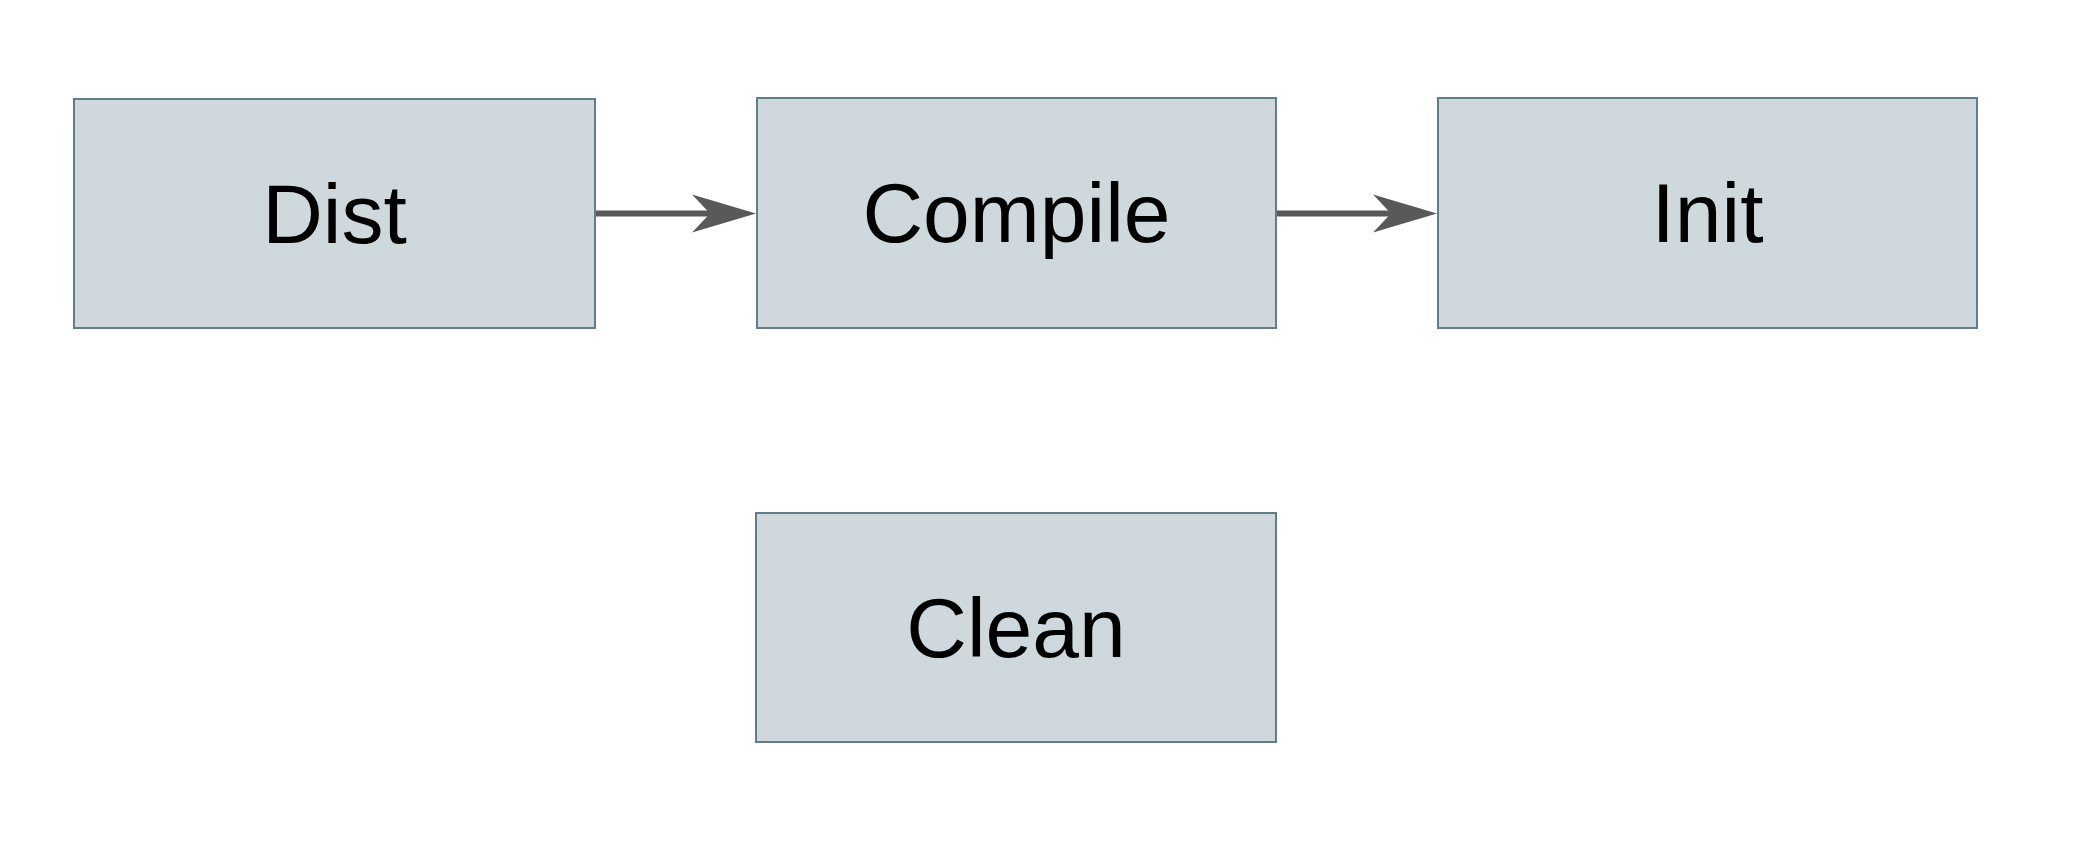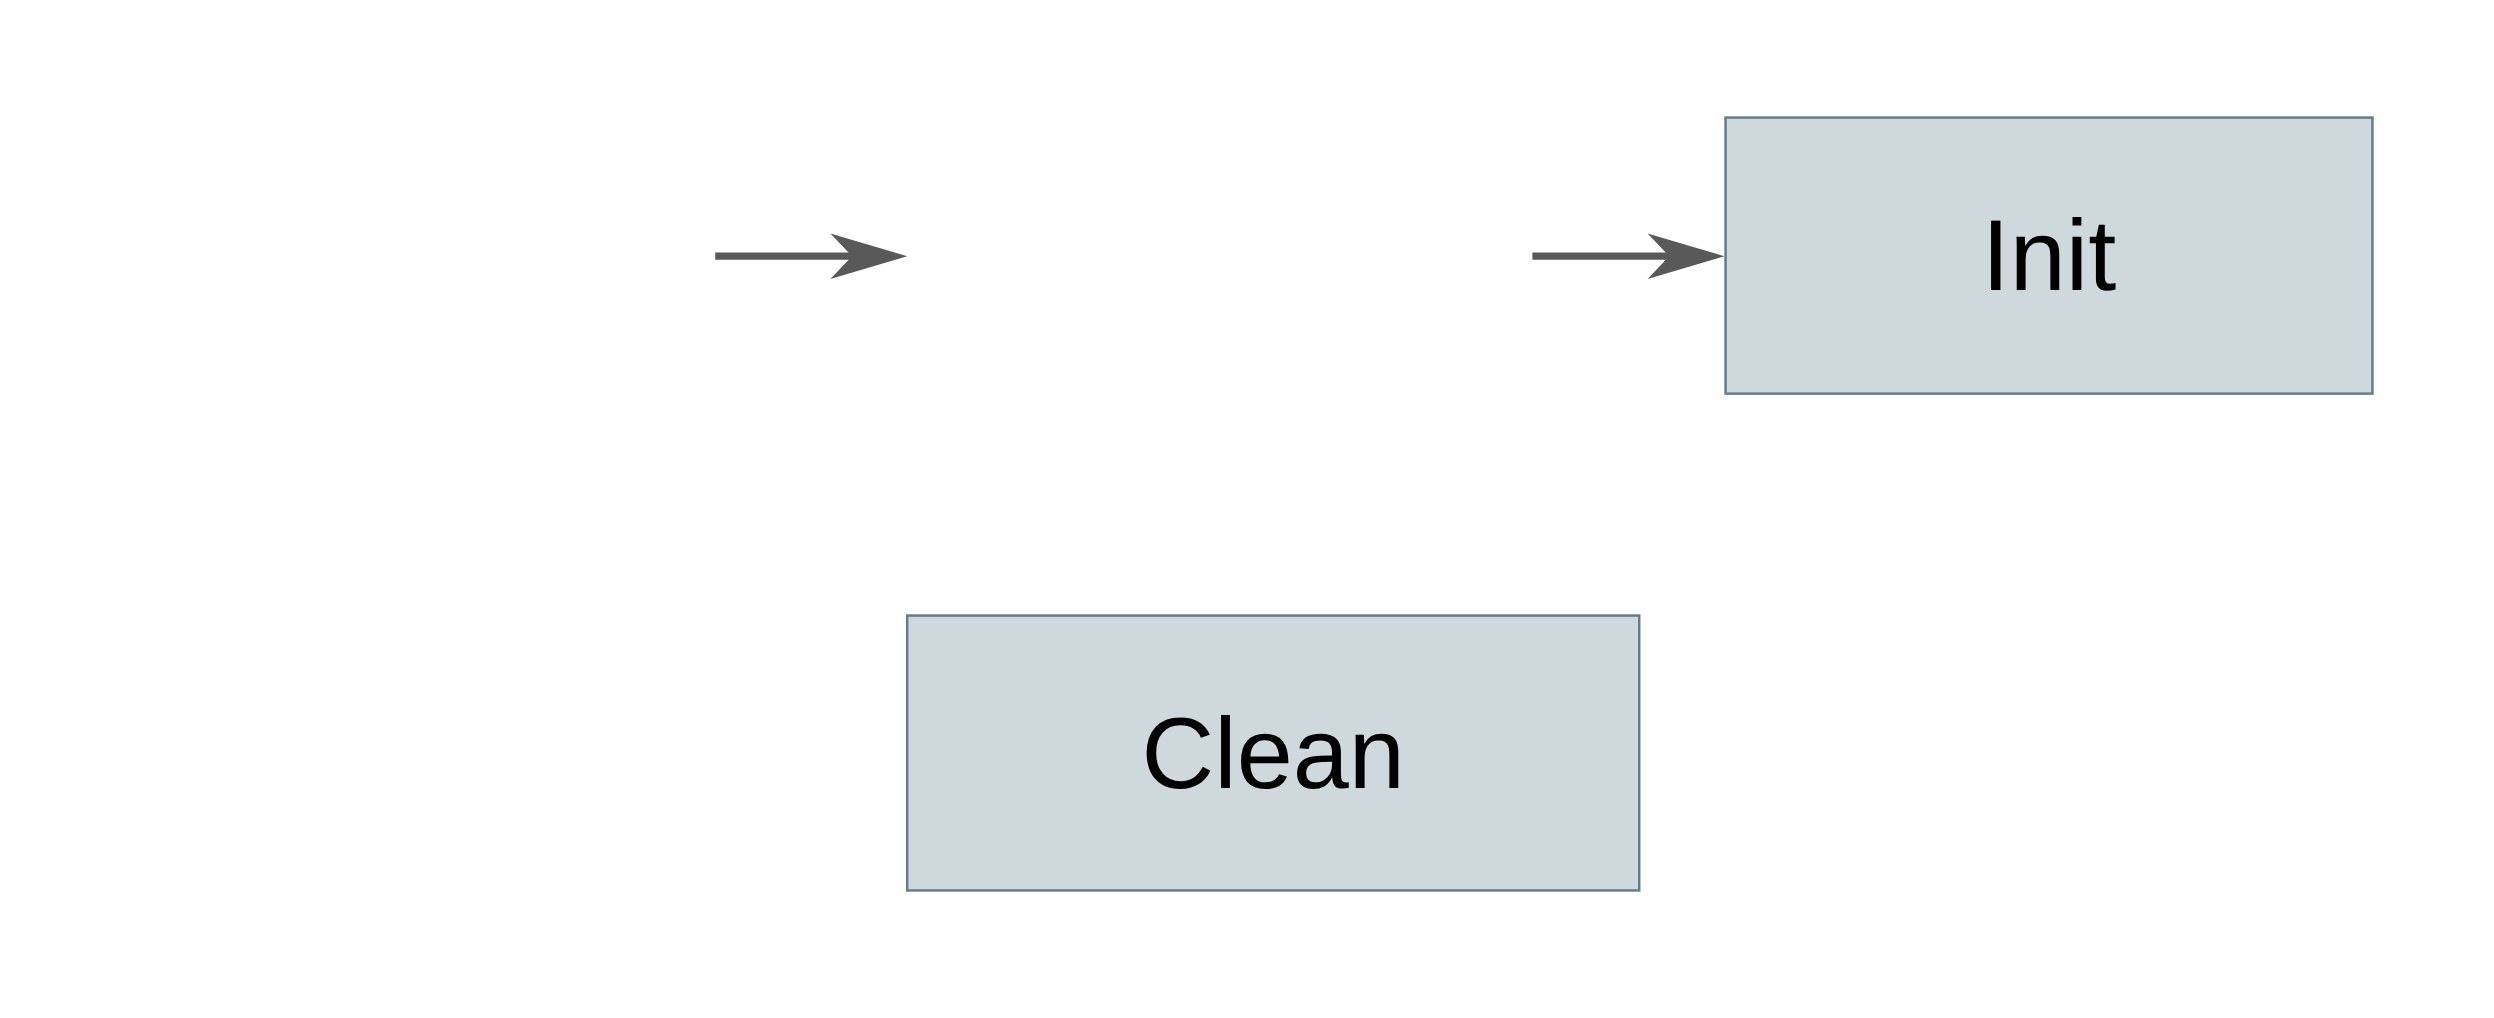--- a/index.html
+++ b/index.html
@@ -27,21 +27,21 @@
   .node .label {
     color: var(--label-color, #000000);
     font-size: 84px;
     line-height: 1;
     white-space: nowrap;
     user-select: none;
   }
   #node-dist    { left: 73px;   top: 98px;  width: 523px; height: 231px; }
   #node-compile { left: 756px;  top: 97px;  width: 521px; height: 232px; }
   #node-init    { left: 1437px; top: 97px;  width: 541px; height: 232px; }
-  #node-clean   { left: 755px;  top: 512px; width: 612px; height: 231px; }
+  #node-clean   { left: 755px;  top: 512px; width: 522px; height: 231px; }
 
   #edge-layer {
     position: absolute;
     left: 0; top: 0;
     width: 2078px;
     height: 848px;
     pointer-events: none;
   }
   .edge-line { stroke: var(--arrow-color, #595959); stroke-width: 6; }
   .edge-head { fill: var(--arrow-color, #595959); }
@@ -55,21 +55,27 @@
     <g>
       <line class="edge-line" x1="596" y1="213.5" x2="713" y2="213.5"></line>
       <polygon class="edge-head" points="756,213.5 692,194.5 710,213.5 692,232.5"></polygon>
     </g>
     <g>
       <line class="edge-line" x1="1277" y1="213.5" x2="1394" y2="213.5"></line>
       <polygon class="edge-head" points="1437,213.5 1373,194.5 1391,213.5 1373,232.5"></polygon>
     </g>
   </svg>
 
+  <div id="node-dist" class="node">
+    <span class="label">Dist</span>
+  </div>
 
+  <div id="node-compile" class="node">
+    <span class="label">Compile</span>
+  </div>
 
   <div id="node-init" class="node">
     <span class="label">Init</span>
   </div>
 
   <div id="node-clean" class="node">
     <span class="label">Clean</span>
   </div>
 
 </div>

